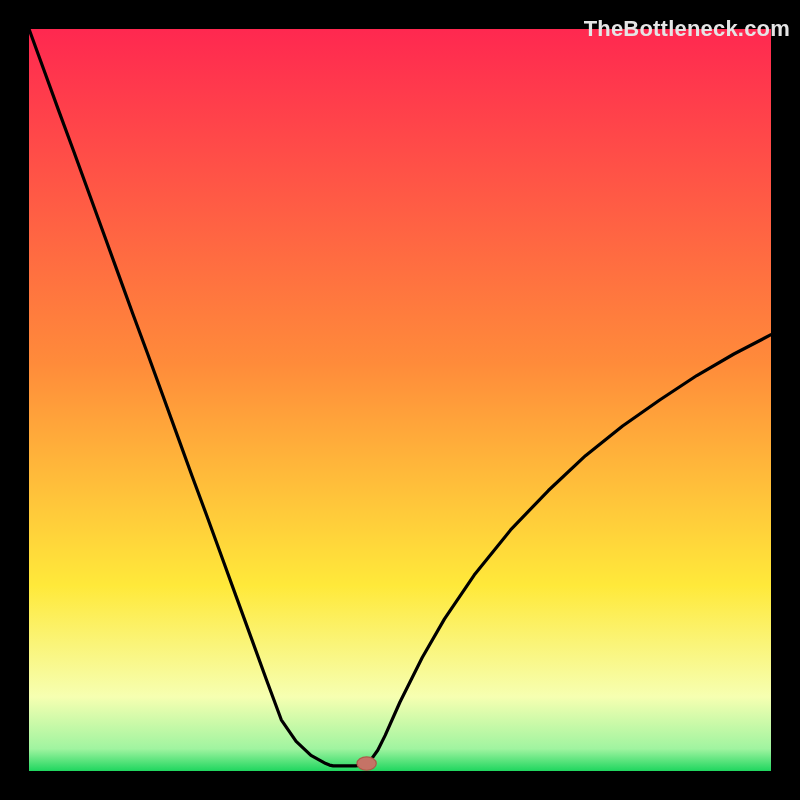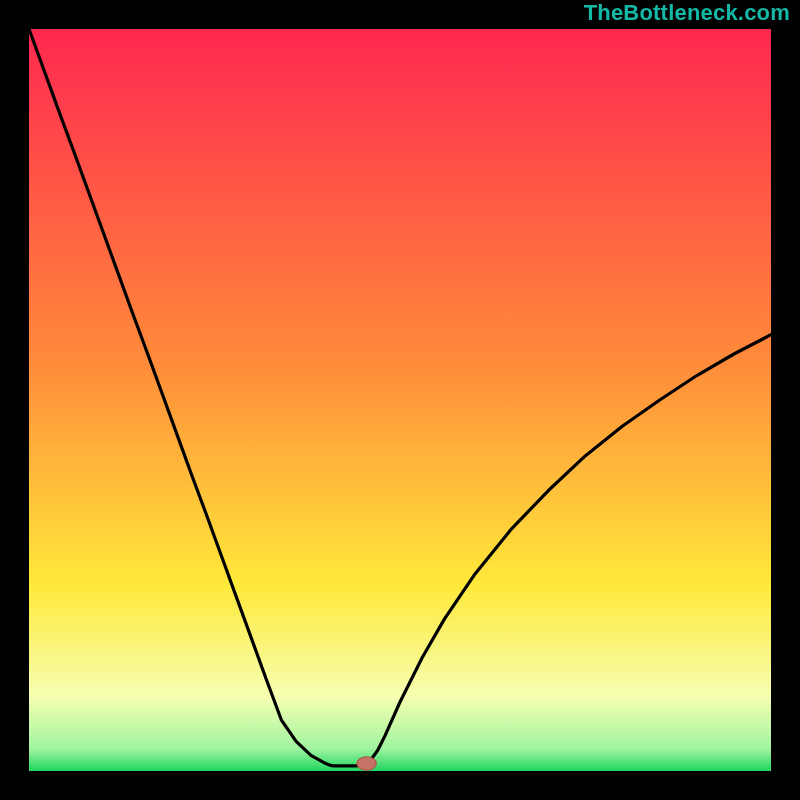--- a/index.html
+++ b/index.html
@@ -11,26 +11,26 @@
     overflow: hidden;
   }
   .frame {
     position: relative;
     width: 800px;
     height: 800px;
     background: #000;
   }
   .watermark {
     position: absolute;
-    top: 0;
+    top: 16px;
     right: 10px;
     font-family: Arial, Helvetica, sans-serif;
     font-size: 22px;
     font-weight: 600;
-    color: #14b8a6;
+    color: #e5e5e5;
     letter-spacing: 0.2px;
     z-index: 20;
   }
   svg.plot {
     position: absolute;
     left: 0;
     top: 0;
   }
 </style>
 </head>

